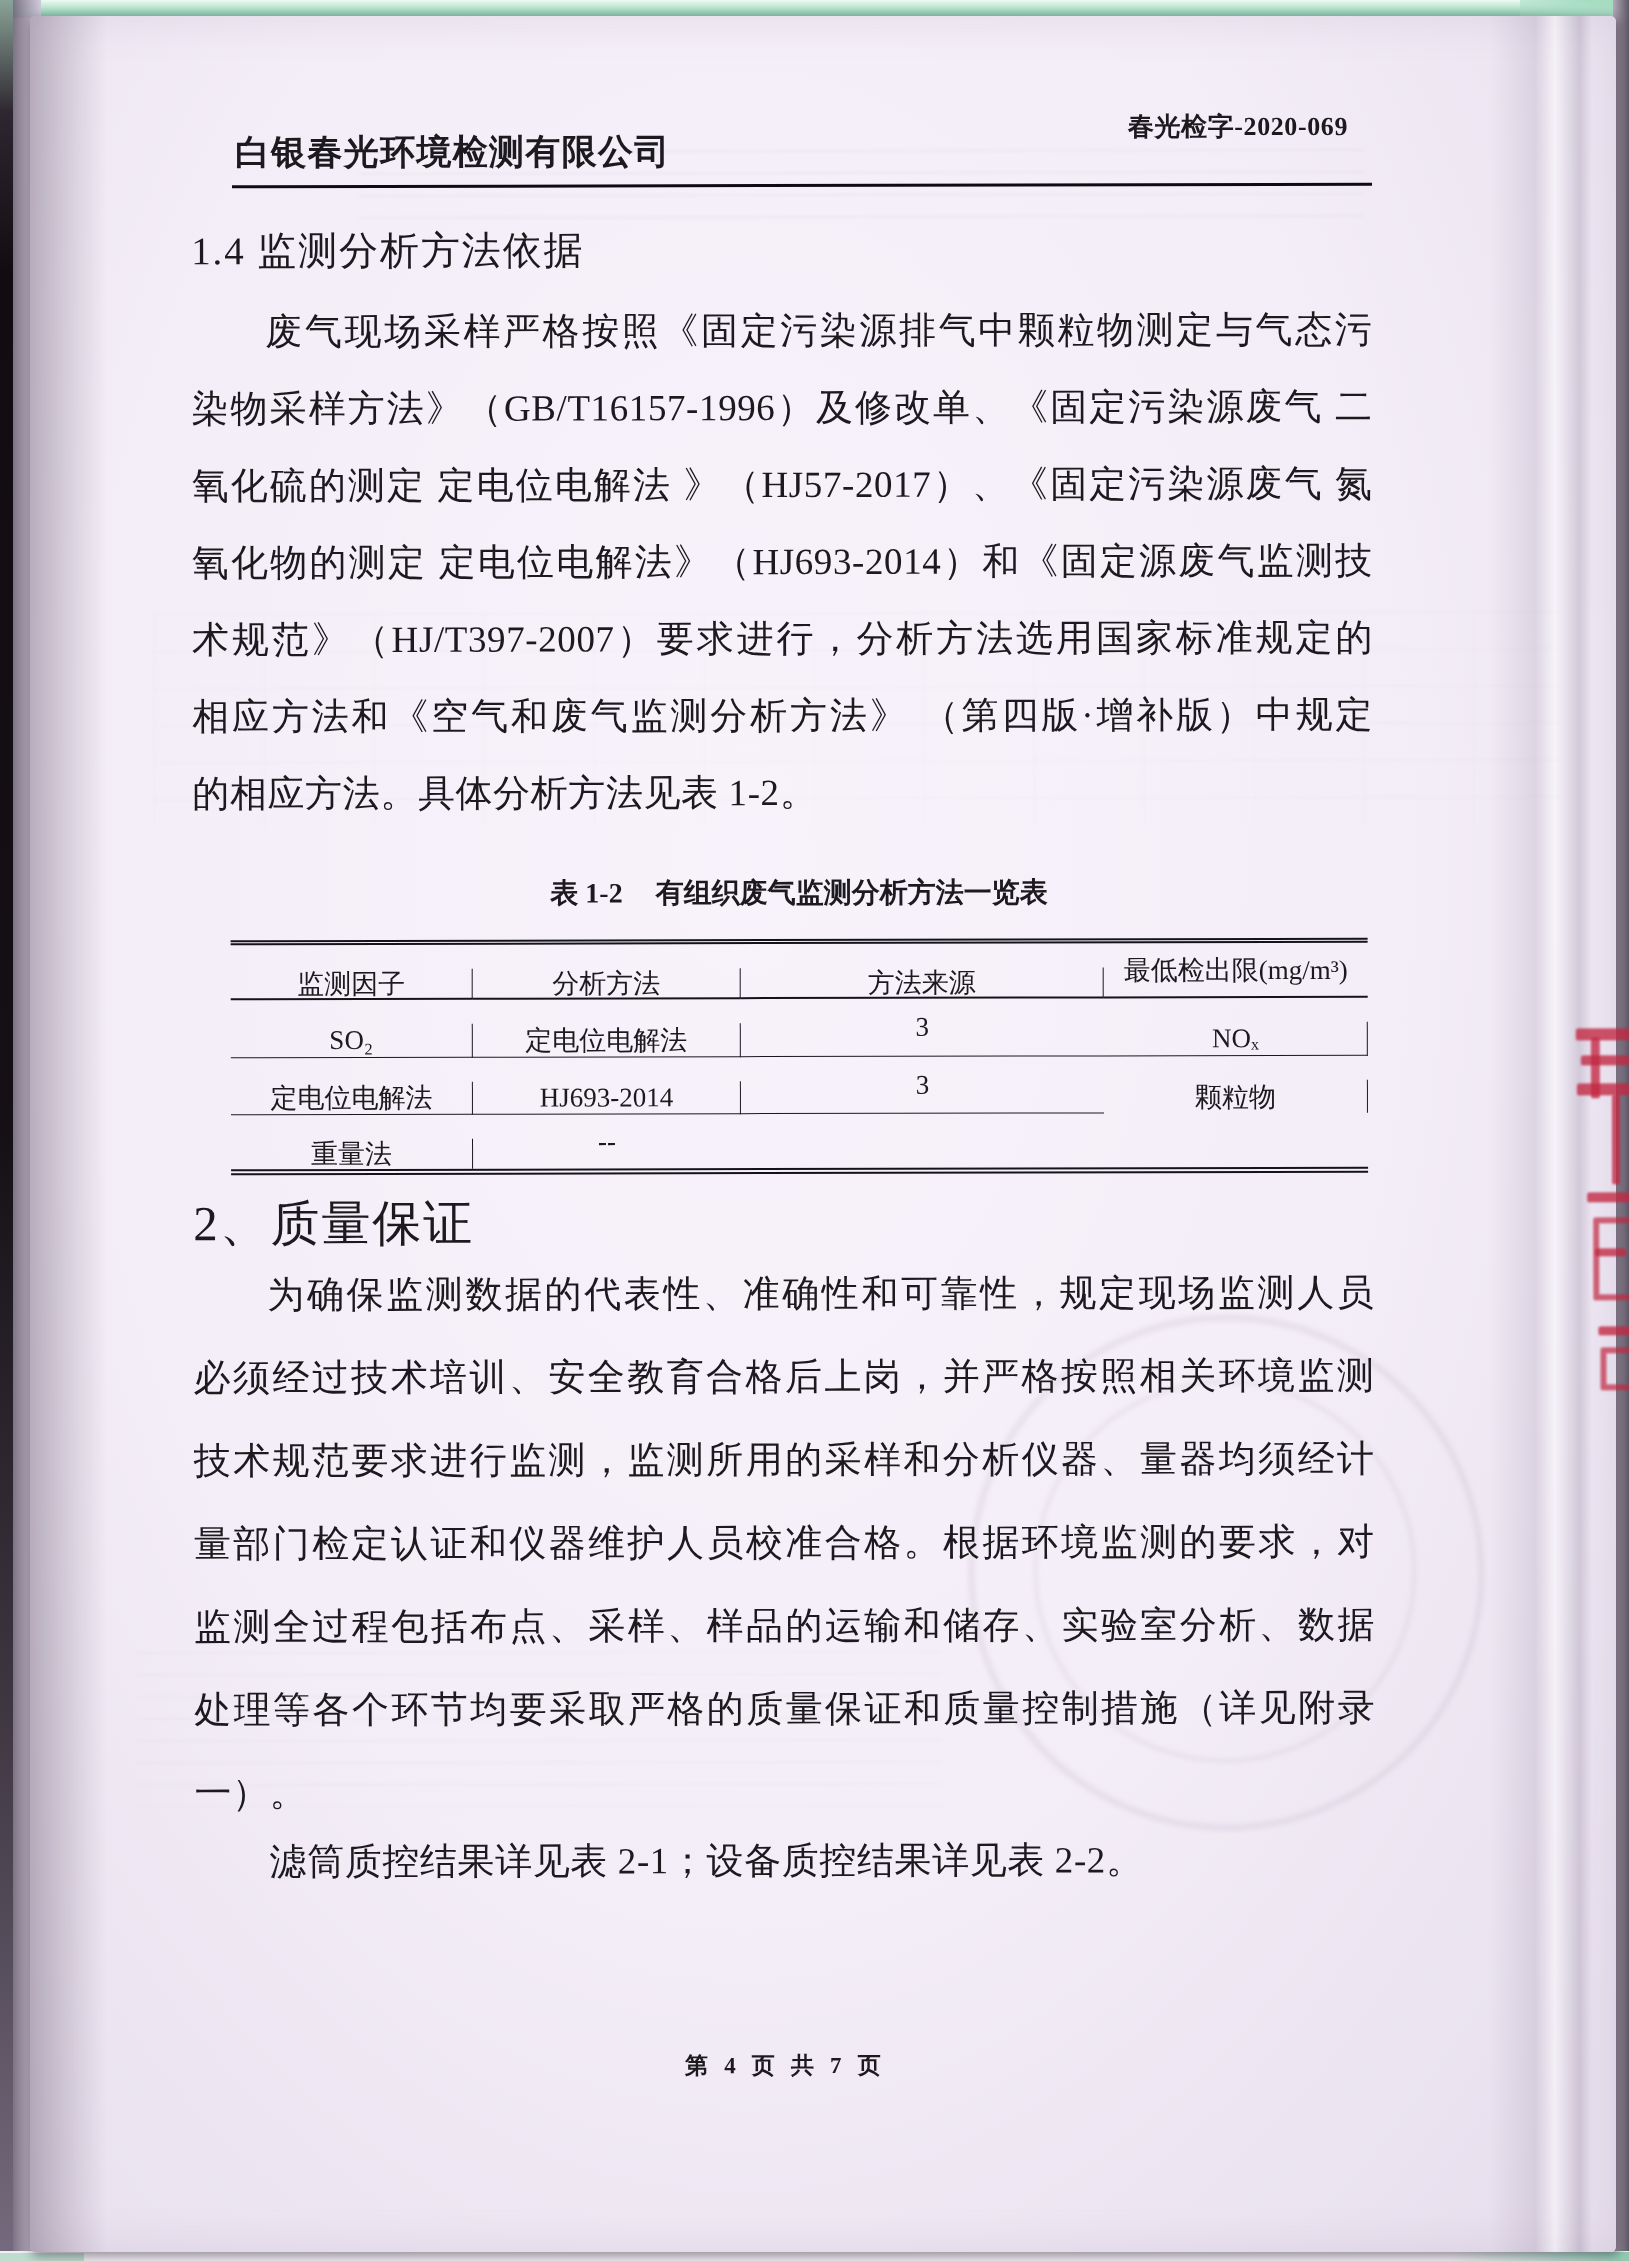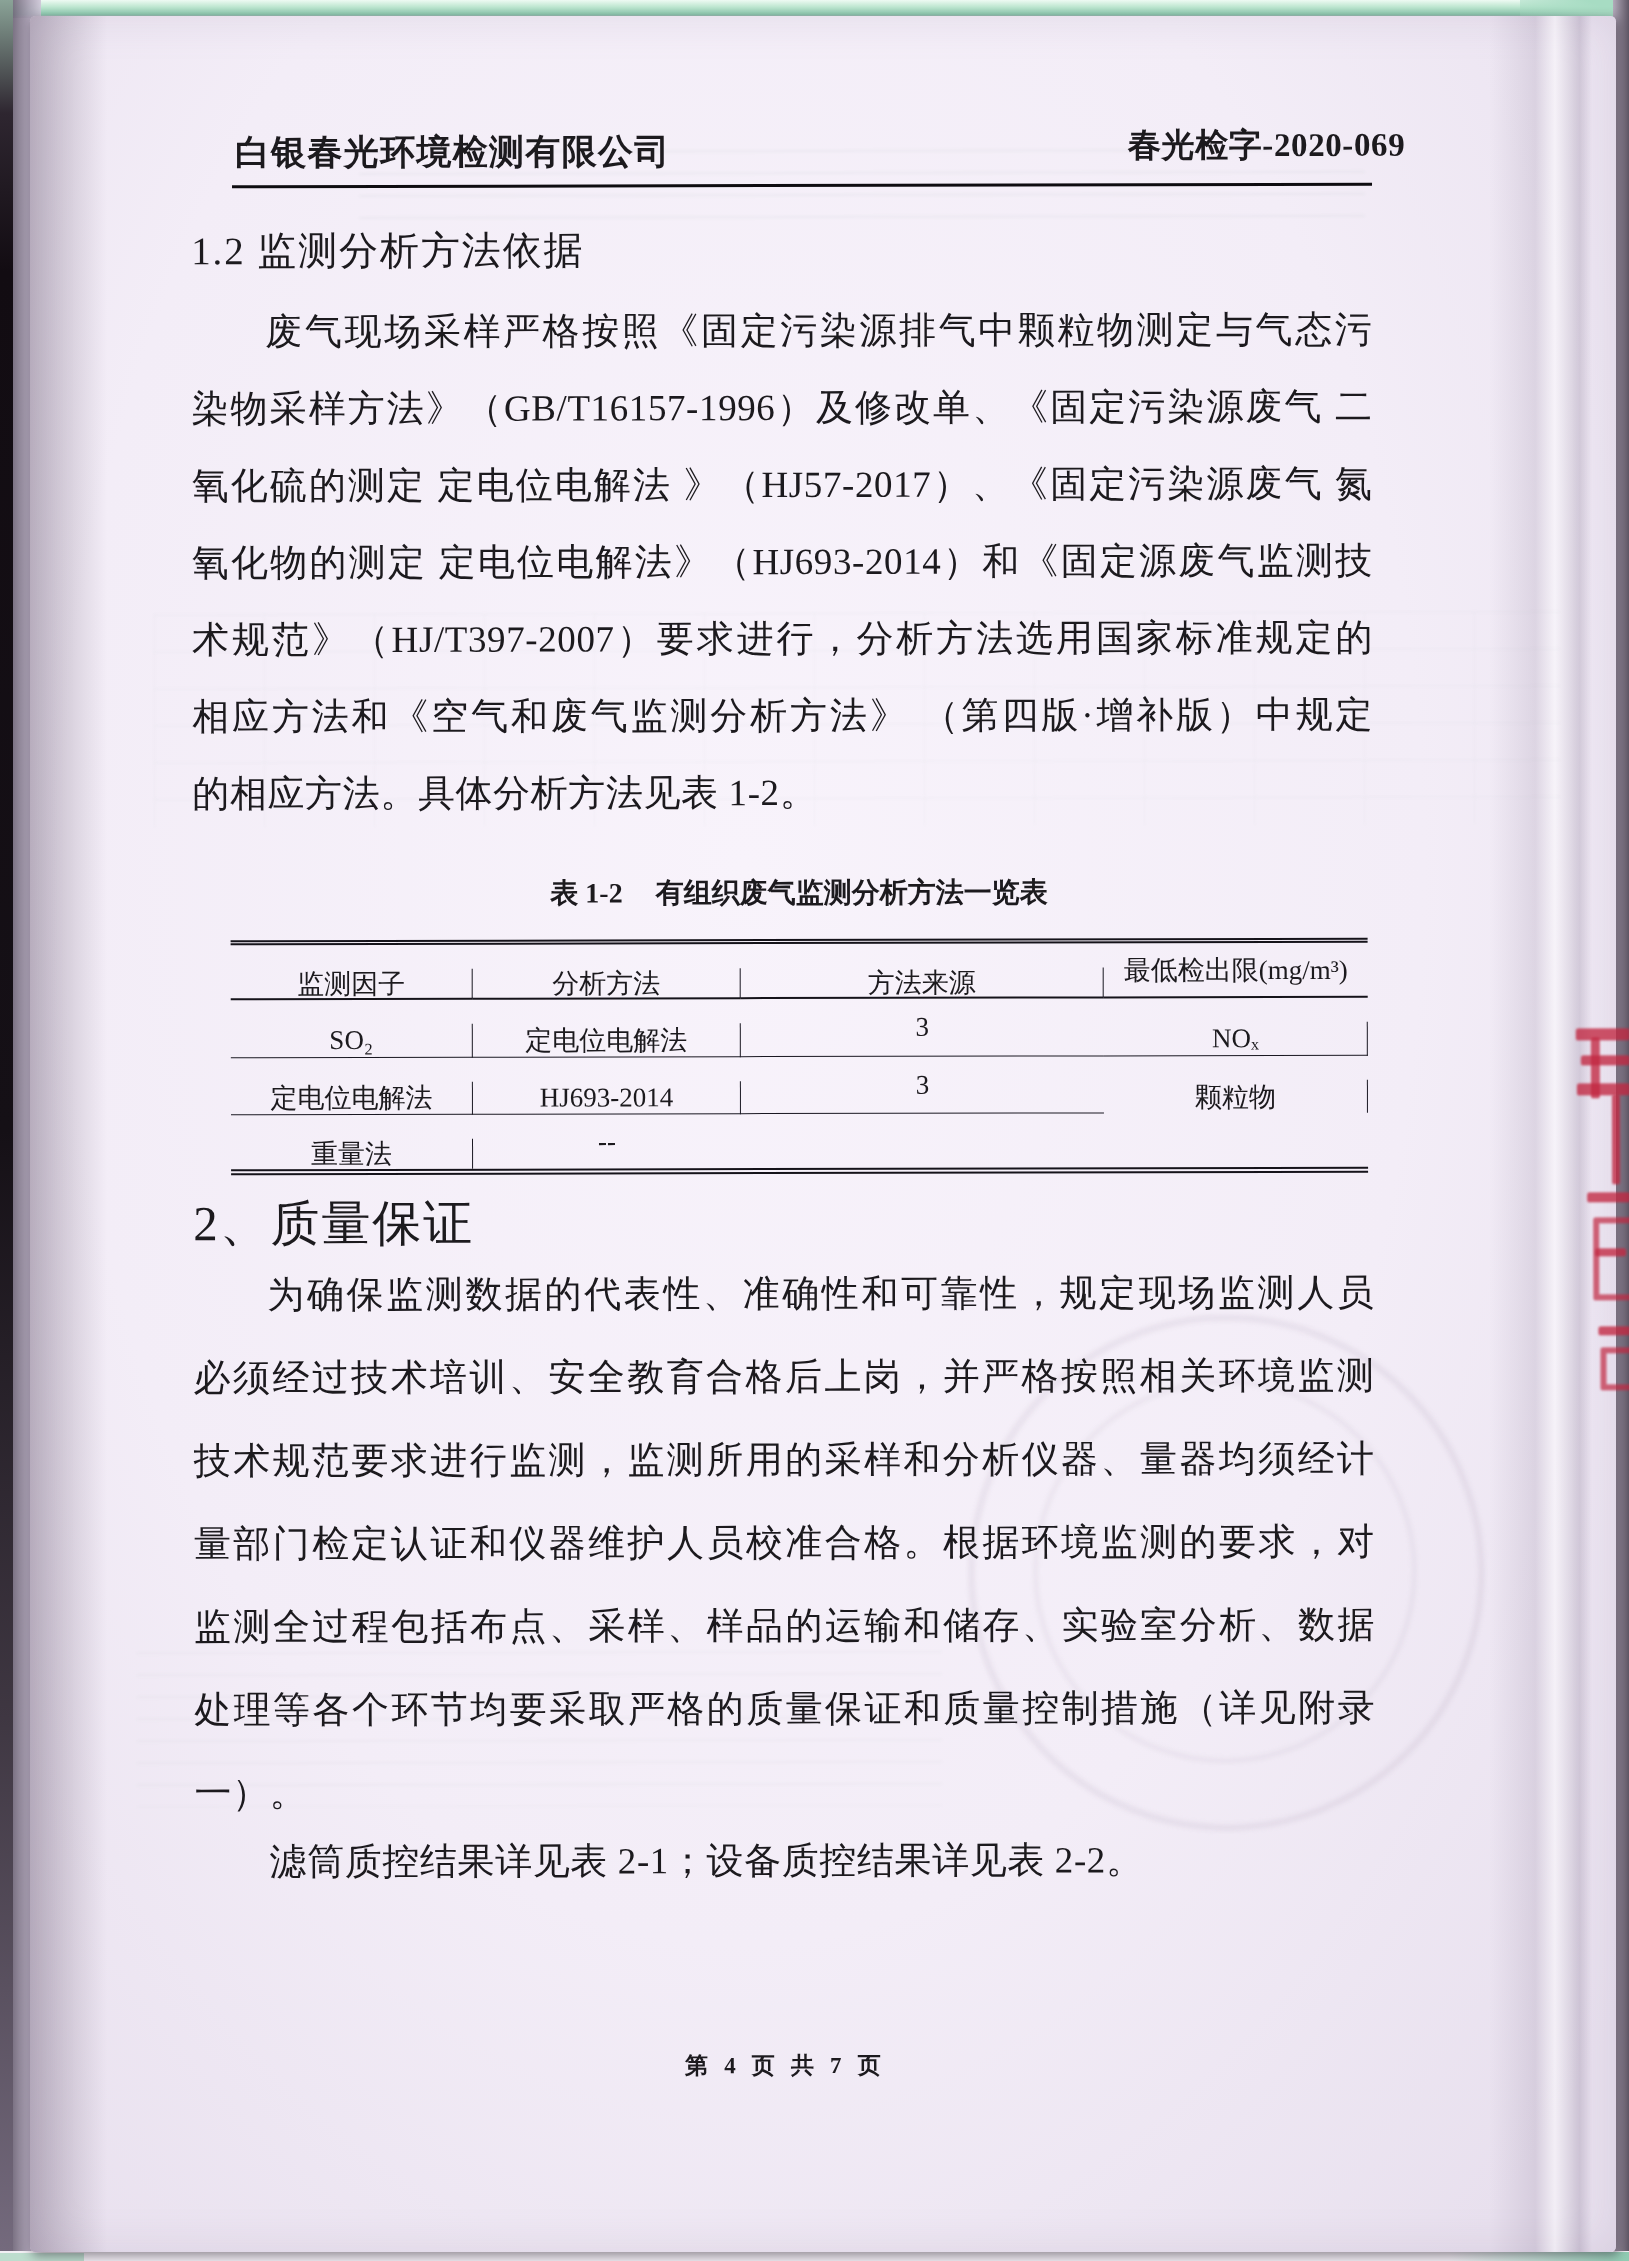--- a/index.html
+++ b/index.html
@@ -39,21 +39,21 @@
       repeating-linear-gradient(180deg,rgba(100,130,125,.15) 0 1.3px,transparent 1.3px 37px),
       repeating-linear-gradient(90deg,rgba(100,130,125,.12) 0 1.3px,transparent 1.3px 110px);
     opacity:.4;}
   .seal-ring{border-radius:50%;pointer-events:none;filter:blur(1.9px);}
   
   .stampbar{position:absolute;background:rgba(193,39,64,.78);filter:blur(1px);border-radius:2.6px;}
   .stampbox{position:absolute;border:6.4px solid rgba(193,39,64,.7);filter:blur(1px);border-radius:2.6px;}
   
   .content{left:0;top:0;width:1630px;height:2261px;transform:rotate(-0.12deg);transform-origin:50% 50%;}
   .hdr-left{left:237px;top:128px;font-size:35px;font-weight:bold;letter-spacing:1.3px;}
-  .hdr-right{left:1130px;top:124px;font-size:33px;font-weight:bold;letter-spacing:0.6px;}
+  .hdr-right{left:1130px;top:110px;font-size:26px;font-weight:bold;letter-spacing:0.6px;}
   .hdr-rule{left:234px;top:184px;width:1140px;height:3.2px;background:#0e0c10;}
   .h1{left:193px;top:223px;font-size:39px;letter-spacing:1.9px;}
   .h2{left:193px;top:1190px;font-size:49px;letter-spacing:1.9px;}
   .para{width:1181px;font-size:37px;letter-spacing:0.6px;}
   .para1{left:193px;top:292px;line-height:77px;}
   .para2{left:193px;top:1252px;line-height:83px;}
   .jl{text-align:justify;text-align-last:justify;}
   .first{text-indent:74px;}
   .shortline{text-align-last:left;}
   .closing{left:268px;top:1836px;font-size:37px;letter-spacing:0.6px;}
@@ -90,21 +90,21 @@
     <div class="abs ghost ghost-rows" style="left:361px;top:150px;width:1006px;height:72px;"></div>
     <div class="abs ghost ghost-grid" style="left:155px;top:613px;width:1406px;height:213px;"></div>
     <div class="abs ghost ghost-rows" style="left:135px;top:1651px;width:806px;height:155px;opacity:.3;"></div>
     <div class="abs seal-ring" style="left:967px;top:1315px;width:503px;height:503px;border:7.7px solid rgba(150,135,160,.12);"></div>
     <div class="abs seal-ring" style="left:1032px;top:1380px;width:374px;height:374px;border:5.2px solid rgba(150,135,160,.10);"></div>
 
     <div class="abs hdr-left">白银春光环境检测有限公司</div>
     <div class="abs hdr-right">春光检字-2020-069</div>
     <div class="abs hdr-rule"></div>
 
-    <div class="abs h1">1.2 监测分析方法依据</div>
+    <div class="abs h1">1.4 监测分析方法依据</div>
     <div class="abs para para1">
       <div class="jl first">废气现场采样严格按照《固定污染源排气中颗粒物测定与气态污</div>
       <div class="jl">染物采样方法》（GB/T16157-1996）及修改单、《固定污染源废气 二</div>
       <div class="jl">氧化硫的测定 定电位电解法 》（HJ57-2017）、《固定污染源废气 氮</div>
       <div class="jl">氧化物的测定 定电位电解法》（HJ693-2014）和《固定源废气监测技</div>
       <div class="jl">术规范》（HJ/T397-2007）要求进行，分析方法选用国家标准规定的</div>
       <div class="jl">相应方法和《空气和废气监测分析方法》 （第四版·增补版）中规定</div>
       <div class="jl shortline">的相应方法。具体分析方法见表 1-2。</div>
     </div>
 

